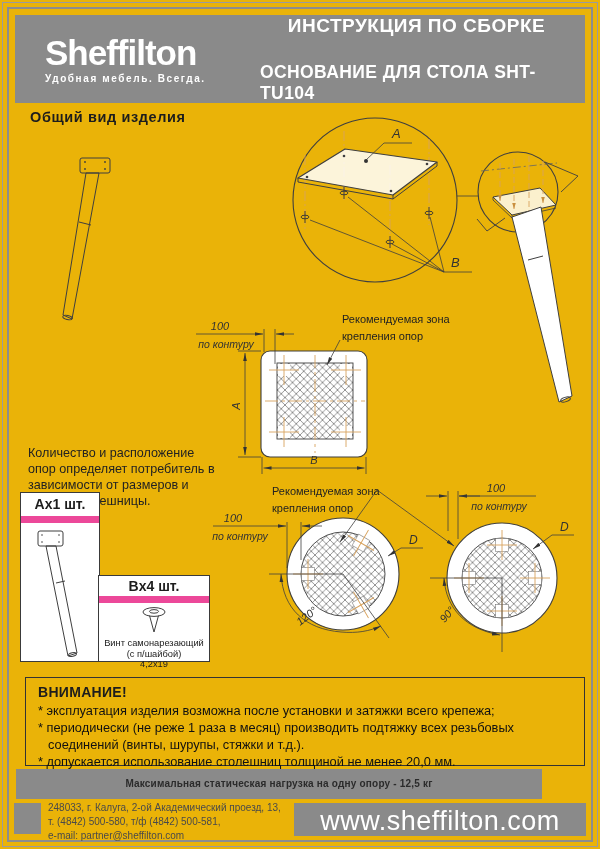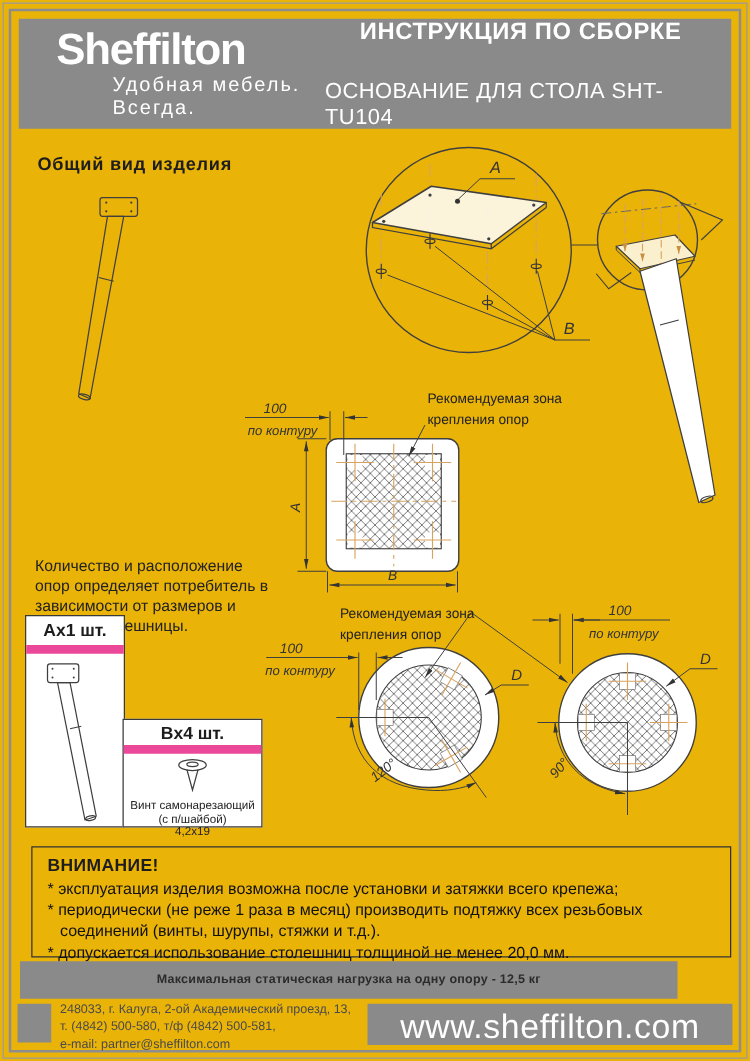--- a/index.html
+++ b/index.html
@@ -5,26 +5,26 @@
   html,body{margin:0;padding:0;background:#e8e8e8;}
   .page{position:relative;width:600px;height:849px;background:#eab308;overflow:hidden;
         font-family:"Liberation Sans",sans-serif;color:#1d1d1d;}
   .frame-outer{position:absolute;inset:2px;border:1px solid #9b9b9b;pointer-events:none;}
   .frame-inner{position:absolute;inset:7px;border:2px solid #8d8d8d;pointer-events:none;}
 
   .hdr{position:absolute;left:15px;top:15px;width:570px;height:88px;background:#8a8a8a;
        display:flex;align-items:center;}
   .hdr-logo{padding-left:30px;width:215px;}
   .hdr-logo .logo{color:#fff;font-weight:bold;font-size:35px;letter-spacing:-1px;line-height:1;}
-  .hdr-logo .tag{color:#fff;font-size:16px;letter-spacing:1.6px;margin-top:3px;font-weight:normal;margin-left:45px;}
+  .hdr-logo .tag{color:#fff;font-size:10px;letter-spacing:1.6px;margin-top:3px;font-weight:bold;}
   .hdr-titles{flex:1;display:flex;flex-direction:column;align-items:center;gap:25px;padding-right:12px;}
   .hdr-titles .t1{color:#fff;font-weight:bold;font-size:19px;letter-spacing:.5px;}
-  .hdr-titles .t2{color:#fff;font-weight:normal;font-size:17.5px;letter-spacing:.4px;}
-
-  .overview-h{position:absolute;left:30px;top:124px;font-size:14.5px;font-weight:bold;letter-spacing:.6px;}
+  .hdr-titles .t2{color:#fff;font-weight:bold;font-size:17.5px;letter-spacing:.4px;}
+
+  .overview-h{position:absolute;left:30px;top:109px;font-size:14.5px;font-weight:bold;letter-spacing:.6px;}
 
   .drawing{position:absolute;left:0;top:105px;width:600px;height:570px;}
 
   .zone-label{position:absolute;font-size:11px;line-height:17px;color:#222;}
   .zone-sq{left:342px;top:311px;width:140px;}
   .zone-ci{left:272px;top:483px;width:140px;}
 
   .note{position:absolute;left:28px;top:446px;width:192px;font-size:12.6px;line-height:1.26;color:#222;}
 
   .partbox{position:absolute;border:1px solid #3a3a3a;background:#fff;}

